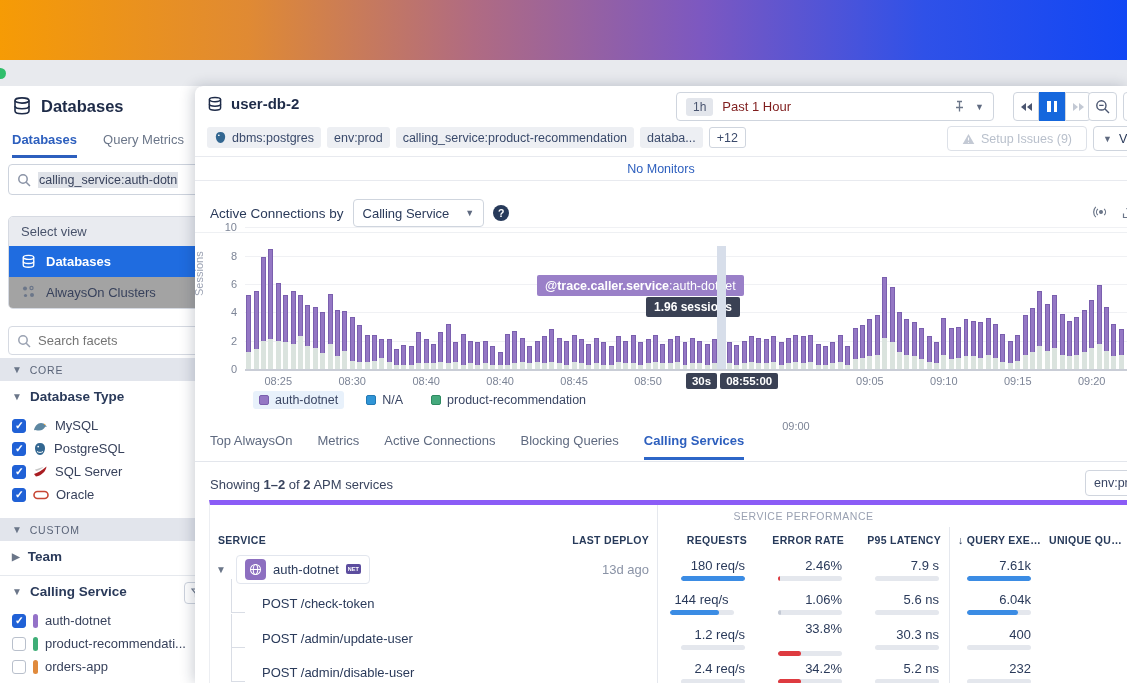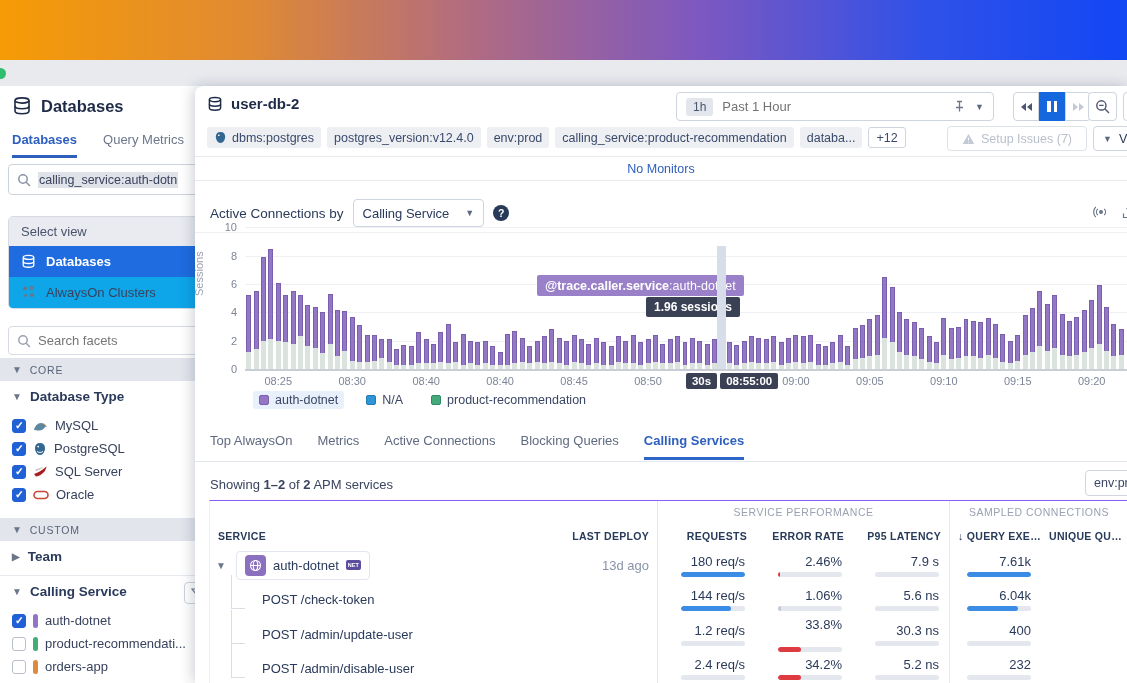--- a/index.html
+++ b/index.html
@@ -23,21 +23,21 @@
   .sb-tab { padding-bottom:8px; cursor:pointer; white-space:nowrap; }
   .sb-tab.active { color:#2d5fbe; font-weight:700; border-bottom:3px solid #2d5fbe; }
   .sb-search { position:absolute; left:8px; top:78px; width:200px; height:31px; border:1px solid #cdd3dd;
     border-radius:4px; background:#fff; display:flex; align-items:center; padding:0 8px; gap:7px; }
   .sb-search .txt { font-size:12.5px; color:#38425c; background:#dfe2e8; padding:1px 1px; white-space:nowrap; overflow:hidden; }
   .facet-search { position:absolute; left:8px; top:240px; width:200px; height:29px; border:1px solid #d6dae2;
     border-radius:4px; display:flex; align-items:center; gap:7px; padding:0 8px; }
   .facet-search input { border:none; outline:none; font-size:13px; color:#9aa2b2; width:120px; font-family:inherit; background:transparent; }
   .select-card { position:absolute; left:8px; top:130px; width:200px; border:1px solid #d6dae2; border-radius:5px; overflow:hidden; }
   .select-card .hdr { background:#e9ebf0; font-size:13px; color:#49536b; padding:7px 12px; }
-  .sv-row { display:flex; align-items:center; gap:10px; font-size:13px; padding:8px 12px; color:#38425c; cursor:pointer; background:#0ea5e9; }
+  .sv-row { display:flex; align-items:center; gap:10px; font-size:13px; padding:8px 12px; color:#38425c; cursor:pointer; background:#a3a3a3; }
   .sv-row.selected { background:#1f6ce0; color:#fff; font-weight:700; }
   .section-bar { position:absolute; left:0; width:200px; height:23px; background:#e2e5ec; color:#5a6478;
     font-size:10.5px; letter-spacing:.8px; display:flex; align-items:center; gap:7px; padding:0 12px; cursor:pointer; }
   .facet-group-hdr { position:absolute; left:12px; display:flex; align-items:center; gap:8px; font-size:13.5px;
     font-weight:700; color:#2a3a5a; cursor:pointer; }
   .chev { color:#6b7689; font-size:10px; }
   .facet-rows { position:absolute; left:12px; width:186px; }
   .facet-row { display:flex; align-items:center; gap:7px; height:23px; font-size:13px; color:#38425c; cursor:pointer; }
   .cbx { width:14px; height:14px; border-radius:3px; flex:0 0 auto; border:1px solid #b9c0cc; background:#fff; position:relative; }
   .cbx.checked { background:#2061d6; border-color:#2061d6; }
@@ -46,21 +46,21 @@
   .sb-divider { position:absolute; left:0; width:196px; border-top:1px solid #e6e9ee; }
   .filter-btn { position:absolute; left:184px; width:24px; height:22px; border:1px solid #cdd3dd; border-radius:4px;
     background:#fff; color:#6b7689; font-size:11px; display:flex; align-items:center; justify-content:center; }
 
   
   .m-header { position:absolute; left:12px; top:9px; display:flex; align-items:center; gap:8px;
     font-size:15px; font-weight:700; color:#1e2b48; }
   .time-ctl { position:absolute; left:481px; top:6px; width:318px; height:29px; border:1px solid #cfd5de;
     border-radius:4px; display:flex; align-items:center; padding:0 9px; gap:9px; background:#fff; cursor:pointer; }
   .time-badge { background:#e3e6ec; border-radius:3px; font-size:12px; color:#4a5570; padding:2px 7px; }
-  .time-label { font-size:13px; color:#737373; flex:1; }
+  .time-label { font-size:13px; color:#7f1d1d; flex:1; }
   .playback { position:absolute; left:818px; top:6px; display:flex; }
   .pb-btn { width:26px; height:29px; border:1px solid #cfd5de; background:#fff; display:flex; align-items:center;
     justify-content:center; font-size:11px; color:#4a5570; cursor:pointer; }
   .pb-btn:first-child { border-radius:4px 0 0 4px; }
   .pb-btn:last-child { border-radius:0 4px 4px 0; }
   .pb-btn.pause { background:#1567dd; border-color:#1567dd; }
   .pb-btn.fwd { color:#b9c0cc; }
   .pause-glyph { display:flex; gap:3px; }
   .pause-glyph i { width:3.5px; height:11px; background:#fff; }
   .sq-btn { position:absolute; top:6px; width:29px; height:29px; border:1px solid #cfd5de; border-radius:4px;
@@ -110,21 +110,21 @@
 
   
   .main-tabs { position:absolute; left:15px; top:347px; display:flex; gap:25px; font-size:13px; color:#5f6a80; }
   .main-tabs-rule { position:absolute; left:0; top:375px; width:932px; border-top:1px solid #e3e6ec; }
   .m-tab { padding-bottom:9px; cursor:pointer; white-space:nowrap; }
   .m-tab.active { color:#2d5fbe; font-weight:700; border-bottom:3px solid #2d66c8; }
   .summary { position:absolute; left:15px; top:391px; font-size:13px; color:#39445e; }
   .summary b { font-weight:700; }
   .env-filter { position:absolute; left:890px; top:384px; width:60px; height:26px; border:1px solid #d0d5de;
     border-radius:4px; background:#fff; font-size:12.5px; color:#3a4664; display:flex; align-items:center; padding:0 8px; }
-  .table { position:absolute; left:14px; top:414px; width:918px; bottom:0; border-top:1px solid #8b5cf6; border-left:1px solid #eceef2; overflow:hidden; }
+  .table { position:absolute; left:14px; top:414px; width:918px; bottom:0; border-top:5px solid #8b5cf6; border-left:1px solid #eceef2; overflow:hidden; }
   .t-grid { display:grid; grid-template-columns:362px 85px 98px 97px 97px 92px 87px; }
   .t-group { height:22px; align-items:center; }
   .t-group .g-cell { font-size:10.5px; letter-spacing:.5px; color:#9aa1b2; text-align:center; height:22px;
     display:flex; align-items:center; justify-content:center; }
   .t-head { height:25px; }
   .t-head .h-cell { font-size:10.5px; font-weight:700; color:#273a5a; letter-spacing:.3px; display:flex;
     align-items:center; padding:0 8px; white-space:nowrap; }
   .h-right { justify-content:flex-end; }
   .b-left { border-left:1px solid #e5e8ee; }
   .t-row { height:34.5px; align-items:center; }
@@ -376,44 +376,41 @@
       <span class="tag">
         <span>
           <svg width="13" height="13" viewBox="0 0 14 14">
             <path d="M7 1C3.7 1 2 3 2 6c0 3.5 2 7 5 7s5-3.5 5-7c0-3-1.7-5-5-5z" fill="#336791"></path>
             <circle cx="5.2" cy="4.6" r=".9" fill="#fff"></circle>
           </svg>
         </span>
         <span>dbms:postgres</span>
       </span>
       <span class="tag">
-        <span>postgres_version:v12.4.0</span>
-      </span>
-      <span class="tag">
         <span>env:prod</span>
       </span>
       <span class="tag">
         <span>calling_service:product-recommendation</span>
       </span>
       <span class="tag">
         <span>databa...</span>
       </span>
       <span class="tag more">
         <span>+12</span>
       </span>
     </div>
 
   <div class="setup-btn">
     <span>
       <svg width="13" height="12" viewBox="0 0 13 12">
           <path d="M6.5 1L12.3 11H.7L6.5 1z" fill="#c3c9d4"></path>
           <path d="M6.5 4.5v3M6.5 9.2v.9" stroke="#fff" stroke-width="1.1"></path>
         </svg>
     </span>
-    <span>Setup Issues (7)</span>
+    <span>Setup Issues (9)</span>
   </div>
   <div class="view-btn">
     <span class="caret">▼</span>
     <span>View P</span>
   </div>
 
   <div class="monitors-bar">
     <a>No Monitors</a>
   </div>
 
@@ -699,21 +696,21 @@
       <div class="bar-seg" style="left: 873.805px; bottom: 14.161px; width: 4.99496px; height: 25.4898px; background: rgb(148, 119, 196); border-top: 1px solid rgb(122, 95, 174); border-right: 1px solid rgb(122, 95, 174); border-left: 1px solid rgb(122, 95, 174); border-image: initial; border-bottom: none;"></div>
     </div>
   <div class="baseline"></div>
   <div class="xlabels" id="xlabels">
       <span class="xlab" style="left: 33.2773px;">08:25</span>
       <span class="xlab" style="left: 107.227px;">08:30</span>
       <span class="xlab" style="left: 181.176px;">08:40</span>
       <span class="xlab" style="left: 255.126px;">08:40</span>
       <span class="xlab" style="left: 329.076px;">08:45</span>
       <span class="xlab" style="left: 403.025px;">08:50</span>
-      <span class="xlab" style="left: 550.924px;">09:00</span>
+      <span class="xlab" style="left: 550.924px; margin-top: 45px;">09:00</span>
       <span class="xlab" style="left: 624.874px;">09:05</span>
       <span class="xlab" style="left: 698.824px;">09:10</span>
       <span class="xlab" style="left: 772.773px;">09:15</span>
       <span class="xlab" style="left: 846.723px;">09:20</span>
     </div>
 
   <div class="tip-tag" id="tipTag" style="left: 341.975px;">
     <span><b>@trace.caller.service</b><span>:auth-dotnet</span></span>
   </div>
   <div class="tip-val" id="tipVal" style="left: 450.975px;">1.96 sessions</div>
@@ -753,21 +750,20 @@
   </div>
   <div class="env-filter">
     <span>env:pro</span>
   </div>
 
   <div class="table">
     <div class="t-grid t-group">
       <div></div>
         <div></div>
       <div class="g-cell b-left" style="grid-column:3/6;">SERVICE PERFORMANCE</div>
-      <div class="g-cell b-left" style="grid-column:6/8;">SAMPLED CONNECTIONS</div>
     </div>
     <div class="t-grid t-head">
       <div class="h-cell">SERVICE</div>
       <div class="h-cell h-right">LAST DEPLOY</div>
       <div class="h-cell h-right b-left">REQUESTS</div>
       <div class="h-cell h-right">ERROR RATE</div>
       <div class="h-cell h-right">P95 LATENCY</div>
       <div class="h-cell b-left">
         <span>↓</span>&nbsp;<span>QUERY EXE…</span>
       </div>
@@ -814,21 +810,21 @@
               <div class="fill" style="width: 100%; background: rgb(59, 140, 228);"></div>
             </div>
           </div>
           <div></div>
         </div>
         <div class="t-grid t-row">
           <div class="svc-cell" style="align-self: stretch; display: flex; align-items: center;">
             <span class="endpoint"><span class="tree-line"></span>POST /check-token</span>
           </div>
           <div class="deploy-cell"></div>
-          <div class="metric-cell b-left" style="height: 100%; justify-content: center;">
+          <div class="metric-cell b-left" style="height: 100%; justify-content: center; align-items: center;">
             <div class="val">144 req/s</div>
             <div class="track">
               <div class="fill" style="width: 78%; background: rgb(59, 140, 228);"></div>
             </div>
           </div>
           <div class="metric-cell" style="height: 100%; justify-content: center;">
             <div class="val">1.06%</div>
             <div class="track">
               <div class="fill" style="width: 4%; background: rgb(195, 201, 212);"></div>
             </div>

